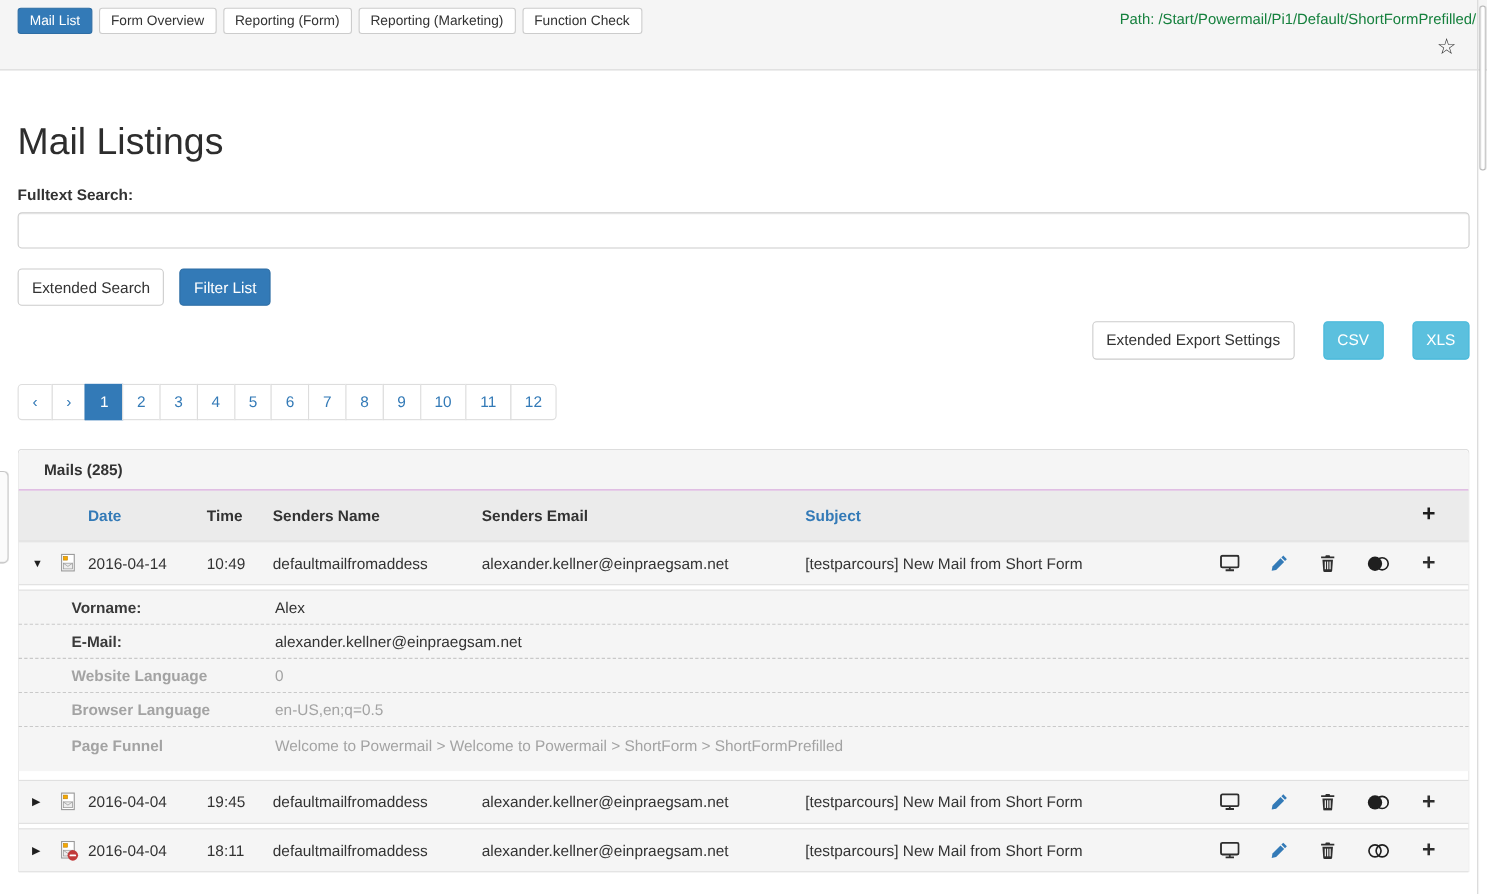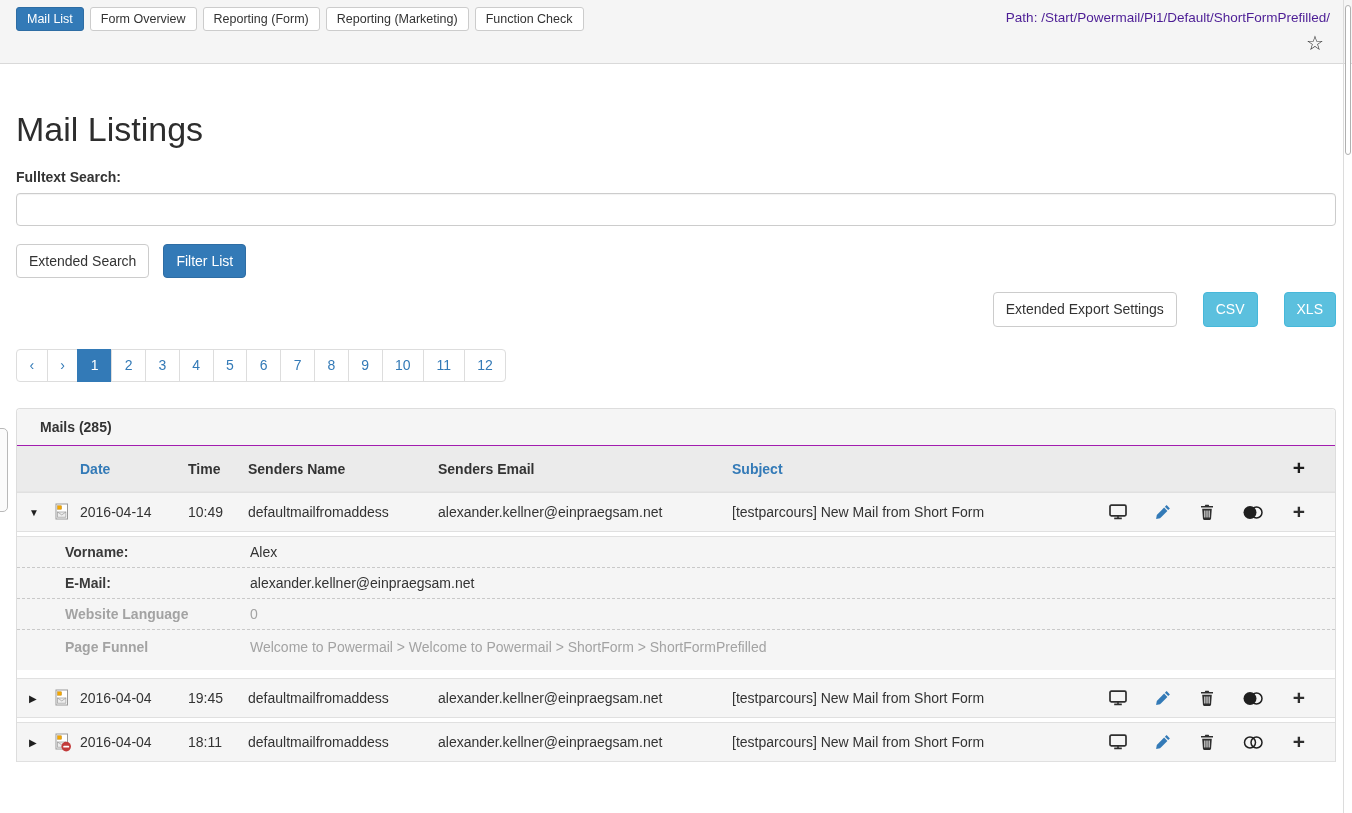--- a/index.html
+++ b/index.html
@@ -6,21 +6,21 @@
   html,body{
     margin:0; width:1352px; height:813px; overflow:hidden;
     background:#fff; color:#333;
     font-family:"Liberation Sans", sans-serif;
   }
   
   .topbar{height:64px;background:#f5f5f5;border-bottom:1px solid #d9d9d9;position:relative;padding:7px 16px;}
   .tabs{display:flex;gap:6px;}
   .tab{font-family:inherit;font-size:12.5px;padding:4px 10px;background:#fff;border:1px solid #ccc;border-radius:3px;color:#333;cursor:pointer;white-space:nowrap;}
   .tab.active{background:#337ab7;border-color:#2e6da4;color:#fff;text-align:center;}
-  .path{position:absolute;top:10px;right:22px;font-size:13.5px;color:#4c1d95;}
+  .path{position:absolute;top:10px;right:10px;font-size:13.5px;color:#15803d;}
   .star{position:absolute;top:33px;right:28px;font-size:20px;color:#333;cursor:pointer;line-height:1;background:none;border:none;padding:0;}
   
   .main{padding:0 16px;}
   h1.title{font-size:34px;font-weight:400;color:#2d2d2d;margin:46px 0 20px;}
   .search-label{display:block;font-size:14px;font-weight:700;margin-bottom:8px;}
   .search-input{width:100%;height:33px;border:1px solid #ccc;border-radius:4px;padding:6px 12px;font-size:14px;font-family:inherit;outline:none;box-shadow:inset 0 1px 1px rgba(0,0,0,.05);}
   .btn-row{display:flex;gap:14px;margin-top:18px;}
   .btn{font-family:inherit;font-size:14px;padding:6px 12px;border-radius:4px;border:1px solid #ccc;background:#fff;color:#333;cursor:pointer;line-height:1.45;}
   .btn-primary{background:#337ab7;border-color:#2e6da4;color:#fff;}
   .btn-info{background:#5bc0de;border-color:#46b8da;color:#fff;margin-left:20px;}
@@ -185,20 +185,24 @@
   </div>
             <div class="detail-row">
     <span class="d-label">E-Mail:</span>
     <span class="d-value">alexander.kellner@einpraegsam.net</span>
   </div>
             <div class="detail-row muted">
     <span class="d-label">Website Language</span>
     <span class="d-value">0</span>
   </div>
             <div class="detail-row muted">
+    <span class="d-label">Browser Language</span>
+    <span class="d-value">en-US,en;q=0.5</span>
+  </div>
+            <div class="detail-row muted">
     <span class="d-label">Page Funnel</span>
     <span class="d-value">Welcome to Powermail &gt; Welcome to Powermail &gt; ShortForm &gt; ShortFormPrefilled</span>
   </div>
           </div>
   </div>
         <div class="mail-entry">
     <div class="grid mail-row">
       <span class="c-expand">▶</span>
       <span class="c-icon">
         <svg width="19" height="19" viewBox="0 0 19 19">

